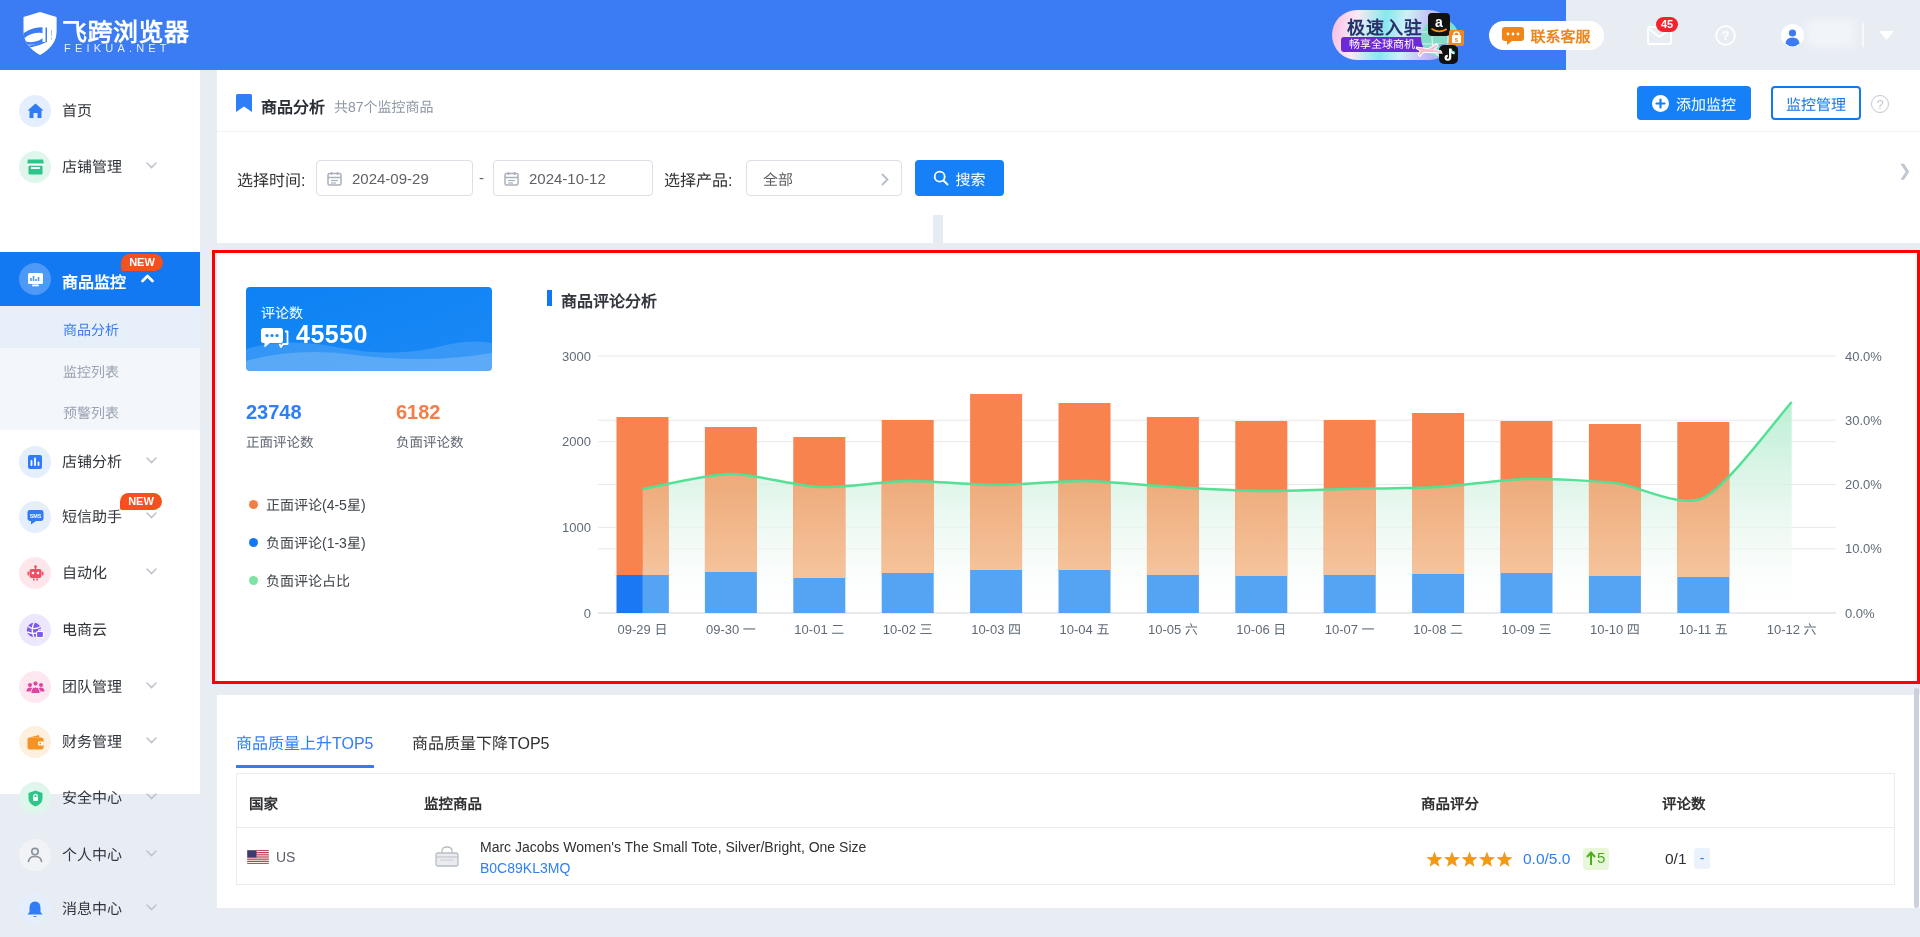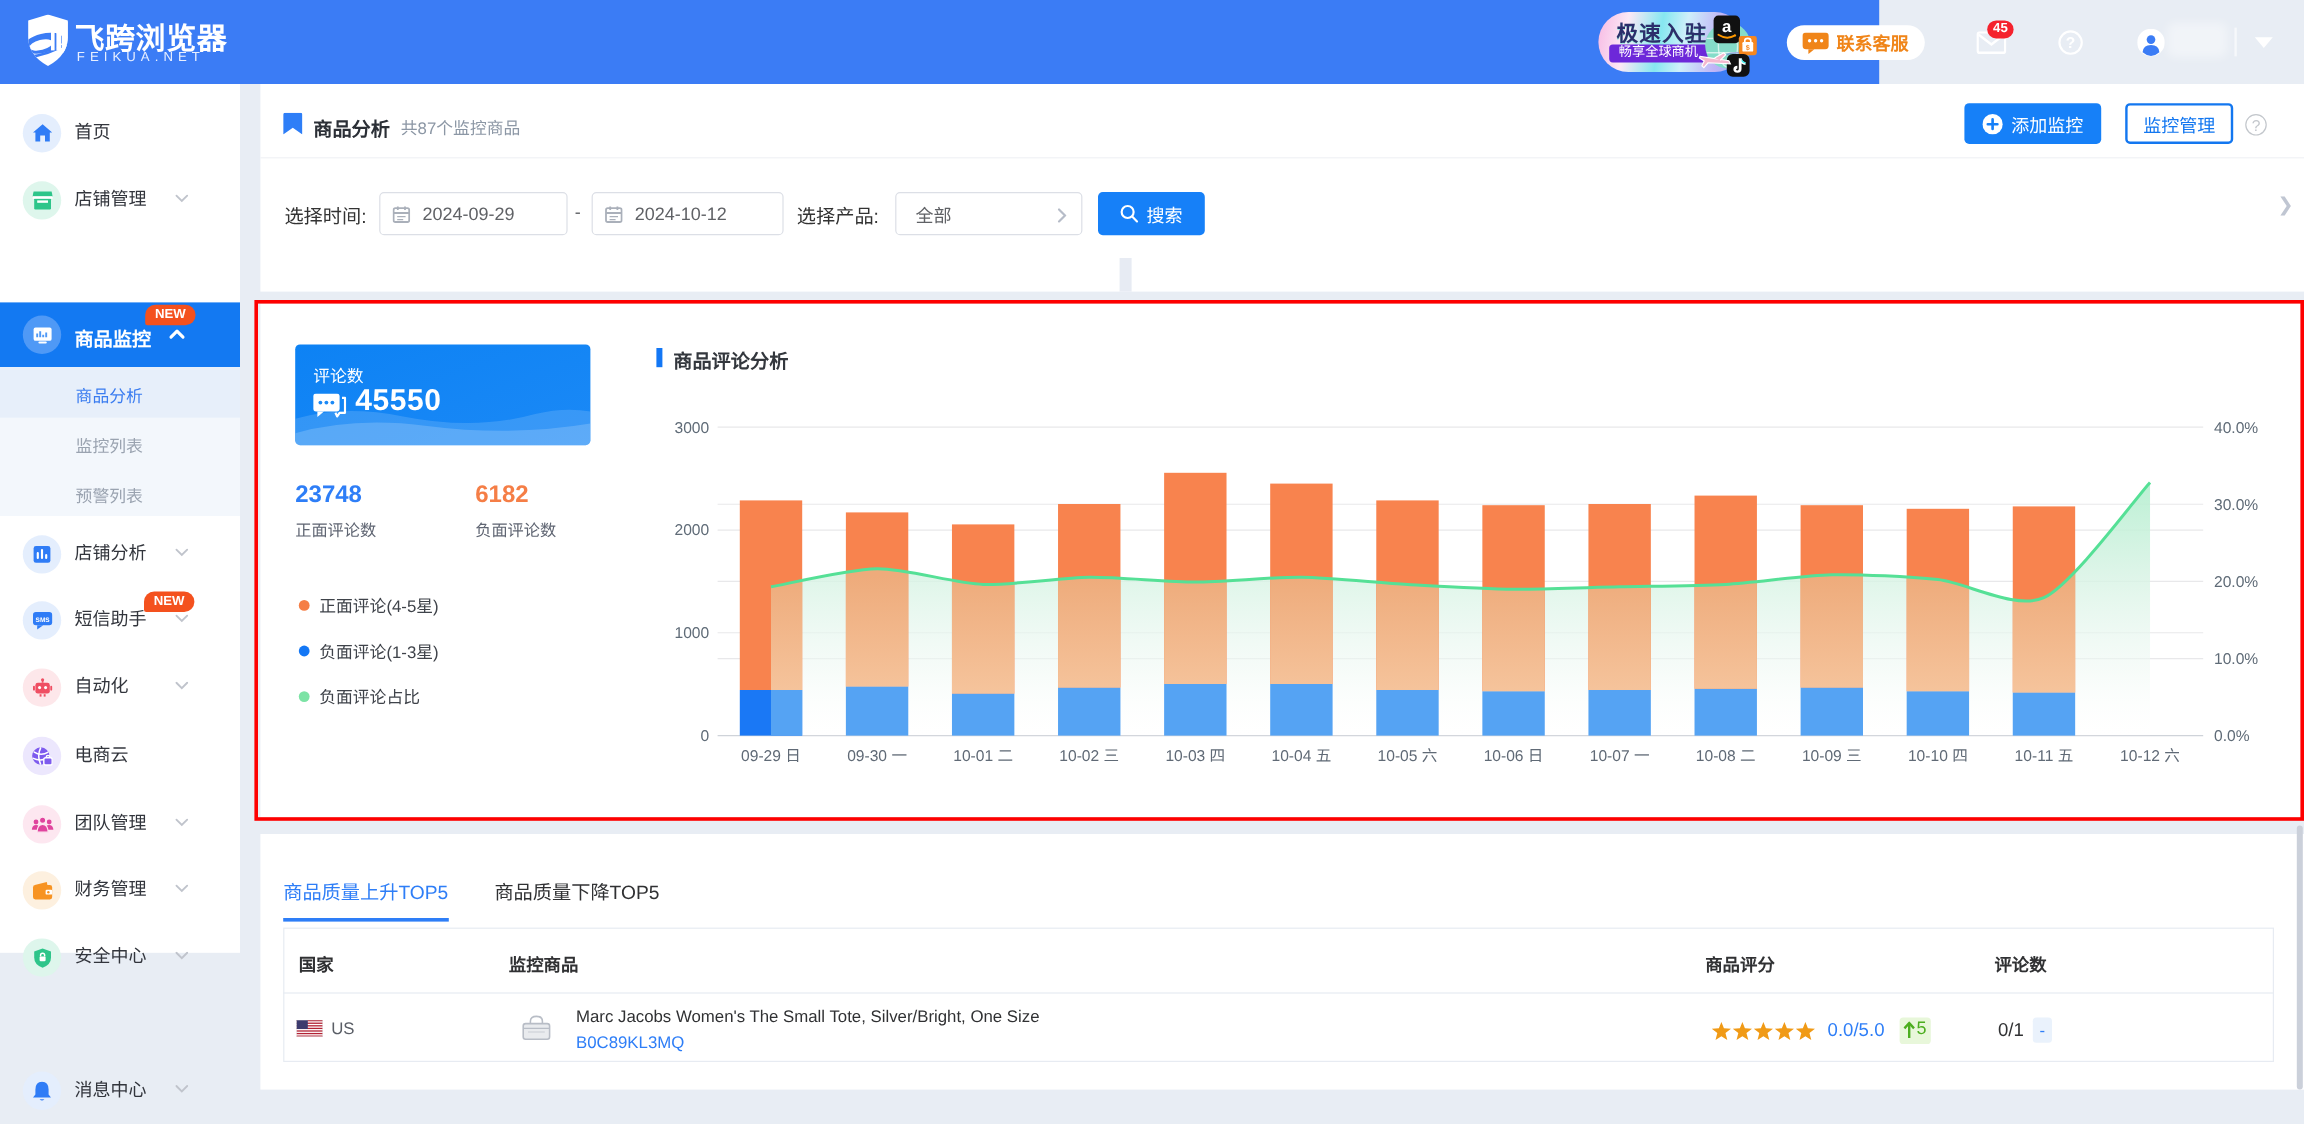--- a/index.html
+++ b/index.html
@@ -275,20 +275,32 @@
     </div>
     <div class="mi" style="top:700px;">
       <div class="ic" style="background:#def6ec;">
         <svg width="15" height="17" viewBox="0 0 15 17">
           <path d="M7.5 0.5 L14.5 3 L14.5 8 Q14.5 14 7.5 16.5 Q0.5 14 0.5 8 L0.5 3 Z" fill="#2ec58a"></path>
           <rect x="5" y="7" width="5" height="4" rx="1" fill="#fff"></rect>
           <path d="M5.8 7 L5.8 6 Q5.8 4.4 7.5 4.4 Q9.2 4.4 9.2 6 L9.2 7" stroke="#fff" stroke-width="1.2" fill="none"></path>
         </svg>
       </div>
       <div class="tx">安全中心</div>
+      <svg class="car" width="11" height="7" viewBox="0 0 11 7">
+        <path d="M1 1 L5.5 5.5 L10 1" stroke="#c0c4cc" stroke-width="1.6" fill="none" stroke-linecap="round"></path>
+      </svg>
+    </div>
+    <div class="mi" style="top:757px;">
+      <div class="ic" style="background:#f1f3f6;">
+        <svg width="16" height="16" viewBox="0 0 16 16">
+          <circle cx="8" cy="4.6" r="3.2" fill="none" stroke="#8d949e" stroke-width="1.7"></circle>
+          <path d="M1.5 14.5 Q2 9.5 8 9.5 Q14 9.5 14.5 14.5" fill="none" stroke="#8d949e" stroke-width="1.7" stroke-linecap="round"></path>
+        </svg>
+      </div>
+      <div class="tx">个人中心</div>
       <svg class="car" width="11" height="7" viewBox="0 0 11 7">
         <path d="M1 1 L5.5 5.5 L10 1" stroke="#c0c4cc" stroke-width="1.6" fill="none" stroke-linecap="round"></path>
       </svg>
     </div>
     <div class="mi" style="top:811px;">
       <div class="ic" style="background:#e4eefd;">
         <svg width="16" height="17" viewBox="0 0 16 17">
           <path d="M8 0.5 Q13.5 0.5 13.5 7 L13.5 11 L15.5 13.5 L0.5 13.5 L2.5 11 L2.5 7 Q2.5 0.5 8 0.5 Z" fill="#2f7cf6"></path>
           <path d="M6 15 Q8 17 10 15 Z" fill="#2f7cf6"></path>
         </svg>

